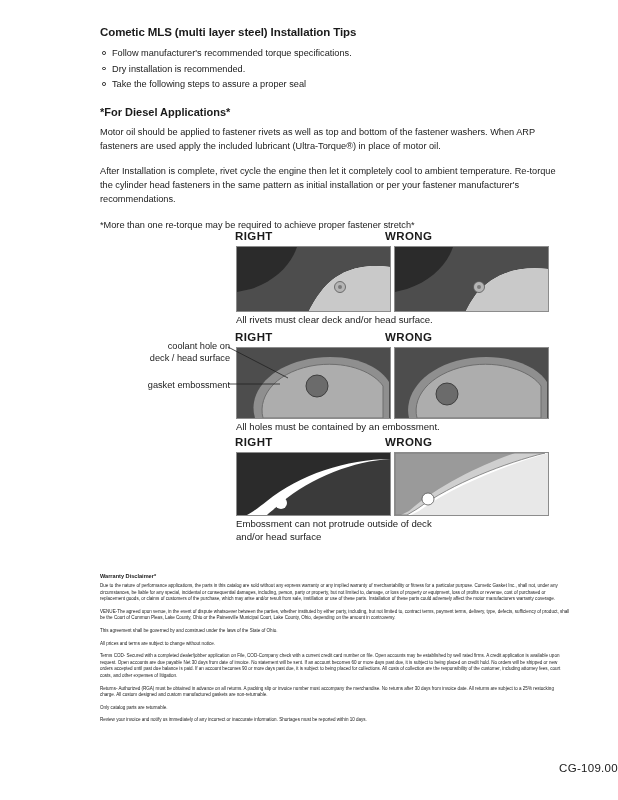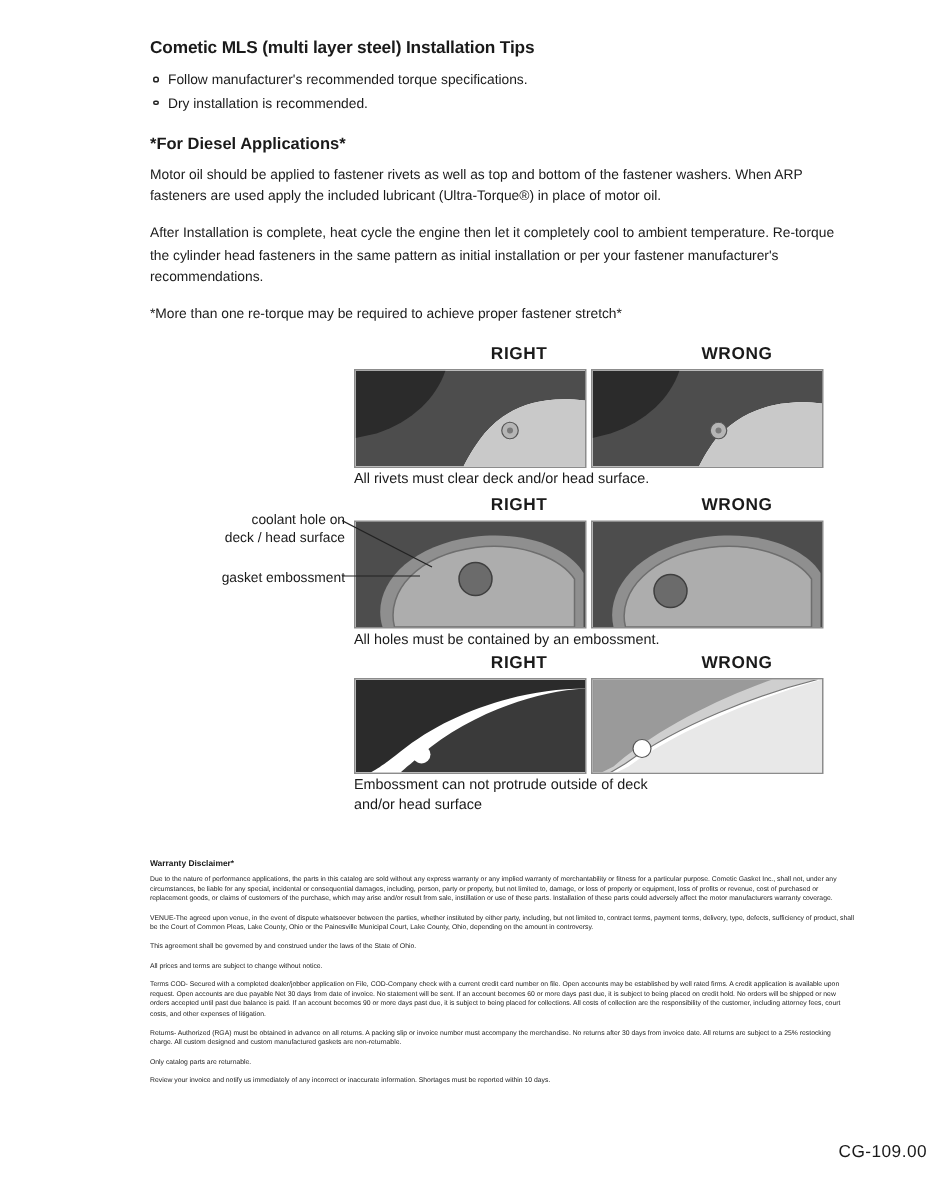--- a/index.html
+++ b/index.html
@@ -33,21 +33,21 @@
     content:"";position:absolute;left:2px;top:5.5px;width:3.5px;height:3.5px;
     background:#222;border-radius:50%;
   }
   h2.subhead{font-size:11px;font-weight:bold;margin:14px 0 7px 0;}
   p.para{font-size:9.2px;line-height:14.2px;margin:0 0 11px 0;}
   p.note{font-size:9.2px;line-height:14px;margin:4px 0 0 0;}
 
   
   .figures{position:absolute;left:0;top:0;width:618px;height:800px;pointer-events:none;}
   .fig-label{
-    position:absolute;font-size:11.5px;font-weight:bold;letter-spacing:0.4px;text-align:right;
+    position:absolute;font-size:11.5px;font-weight:bold;letter-spacing:0.4px;text-align:left;
   }
   .fig-cap{position:absolute;font-size:9.6px;line-height:12.5px;}
   .panel{position:absolute;border:1px solid #8c8c8c;background:#ffffff;overflow:hidden;}
   .callout{position:absolute;font-size:9.2px;text-align:right;line-height:12px;}
 
   
   .warranty{position:absolute;left:100px;top:573px;width:470px;}
   .warranty h3{font-size:5.6px;font-weight:bold;margin:0 0 4px 0;}
   .warranty p{font-size:4.55px;line-height:6.6px;margin:0 0 6px 0;text-align:left;}
   .partno{
@@ -60,25 +60,26 @@
 <body>
 
 <div class="page">
 
   <div class="content">
     <h1 class="title">Cometic MLS (multi layer steel) Installation Tips</h1>
 
     <ul class="bullets">
       <li>Follow manufacturer's recommended torque specifications.</li>
       <li>Dry installation is recommended.</li>
+      <li>Take the following steps to assure a proper seal</li>
     </ul>
 
     <h2 class="subhead">*For Diesel Applications*</h2>
     <p class="para">Motor oil should be applied to fastener rivets as well as top and bottom of the fastener washers. When ARP fasteners are used apply the included lubricant (Ultra-Torque®) in place of motor oil.</p>
-    <p class="para">After Installation is complete, heat cycle the engine then let it completely cool to ambient temperature. Re-torque the cylinder head fasteners in the same pattern as initial installation or per your fastener manufacturer's recommendations.</p>
+    <p class="para">After Installation is complete, rivet cycle the engine then let it completely cool to ambient temperature. Re-torque the cylinder head fasteners in the same pattern as initial installation or per your fastener manufacturer's recommendations.</p>
     <p class="note">*More than one re-torque may be required to achieve proper fastener stretch*</p>
   </div>
 
   <div class="figures">
 
     <div class="fig-label" style="left:235px;top:230px;width:130px;">RIGHT</div>
     <div class="fig-label" style="left:385px;top:230px;width:130px;">WRONG</div>
 
     <div class="panel" style="left:236px;top:246px;width:153px;height:64px;">
       <svg width="153" height="64" viewBox="0 0 153 64">

